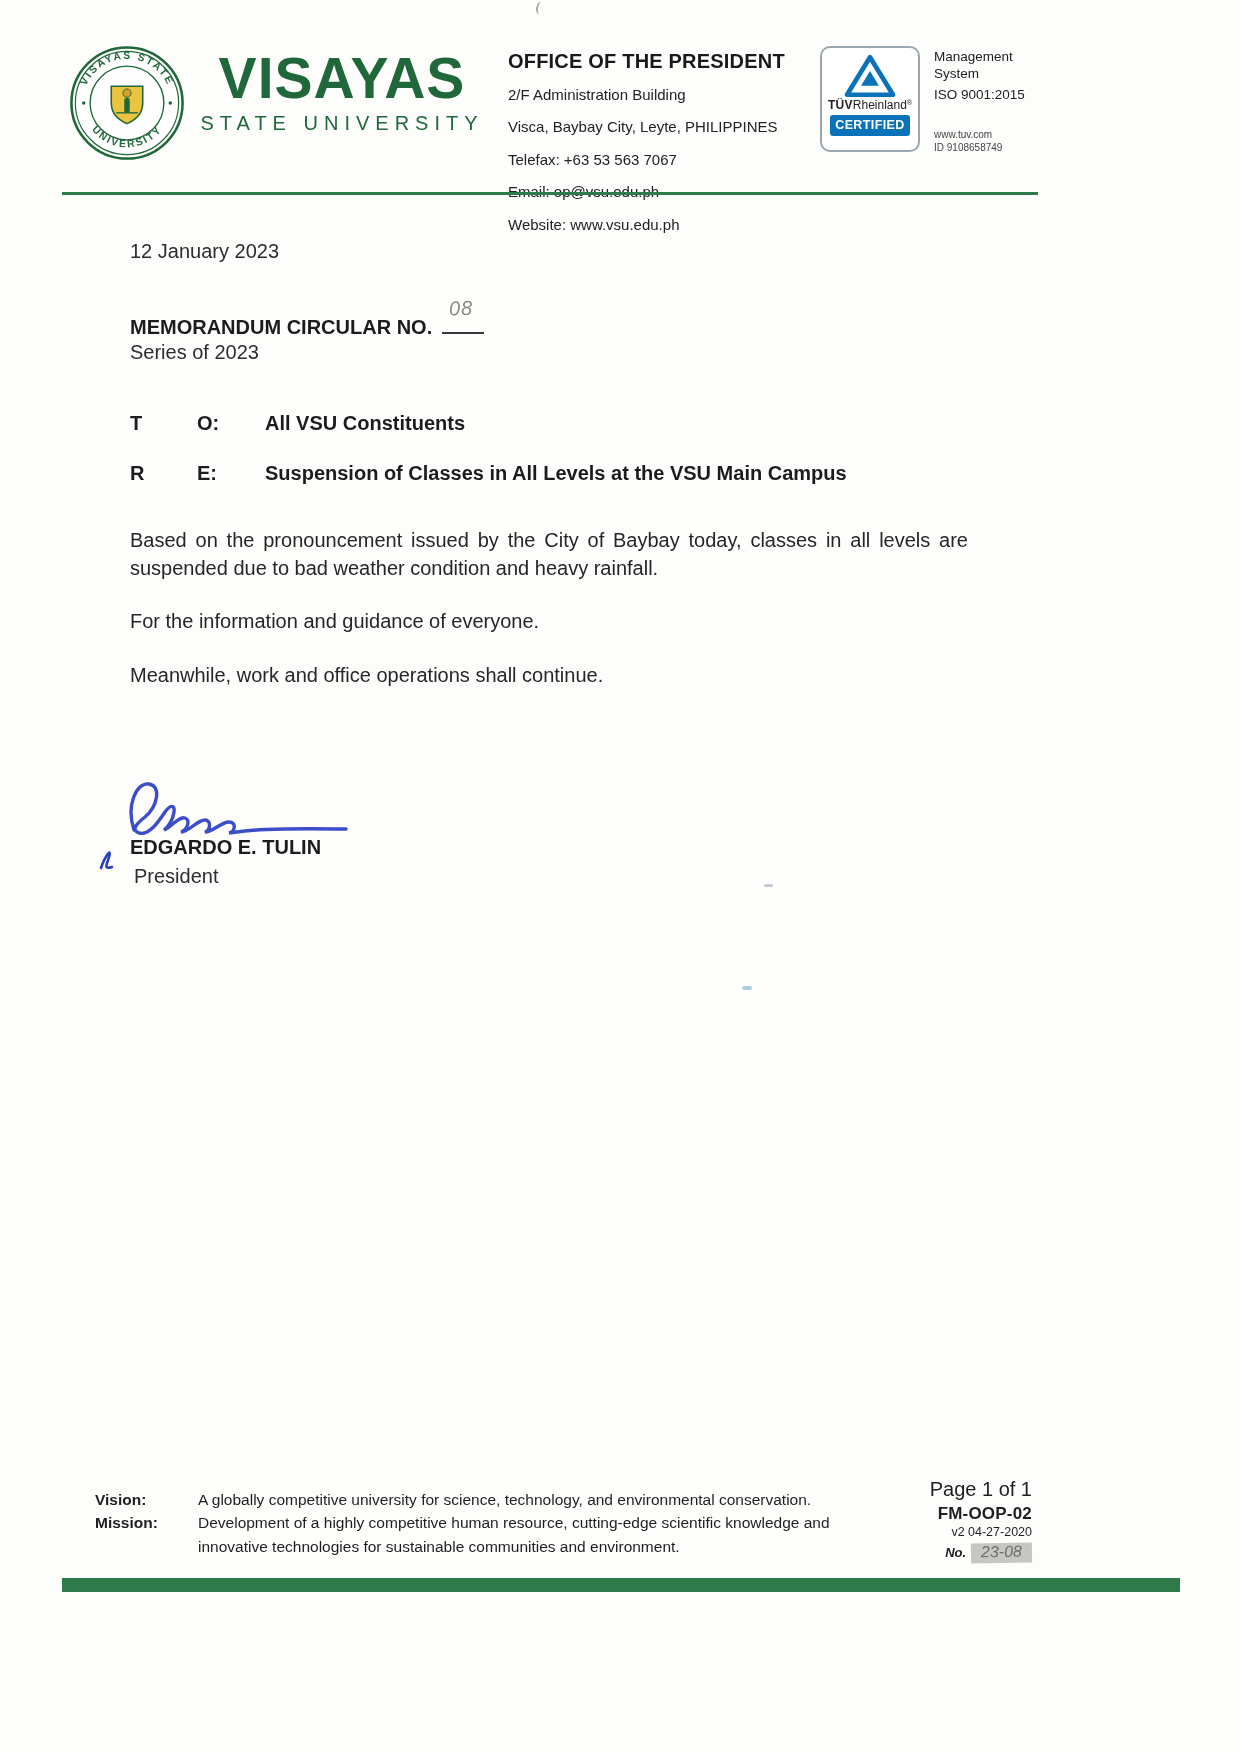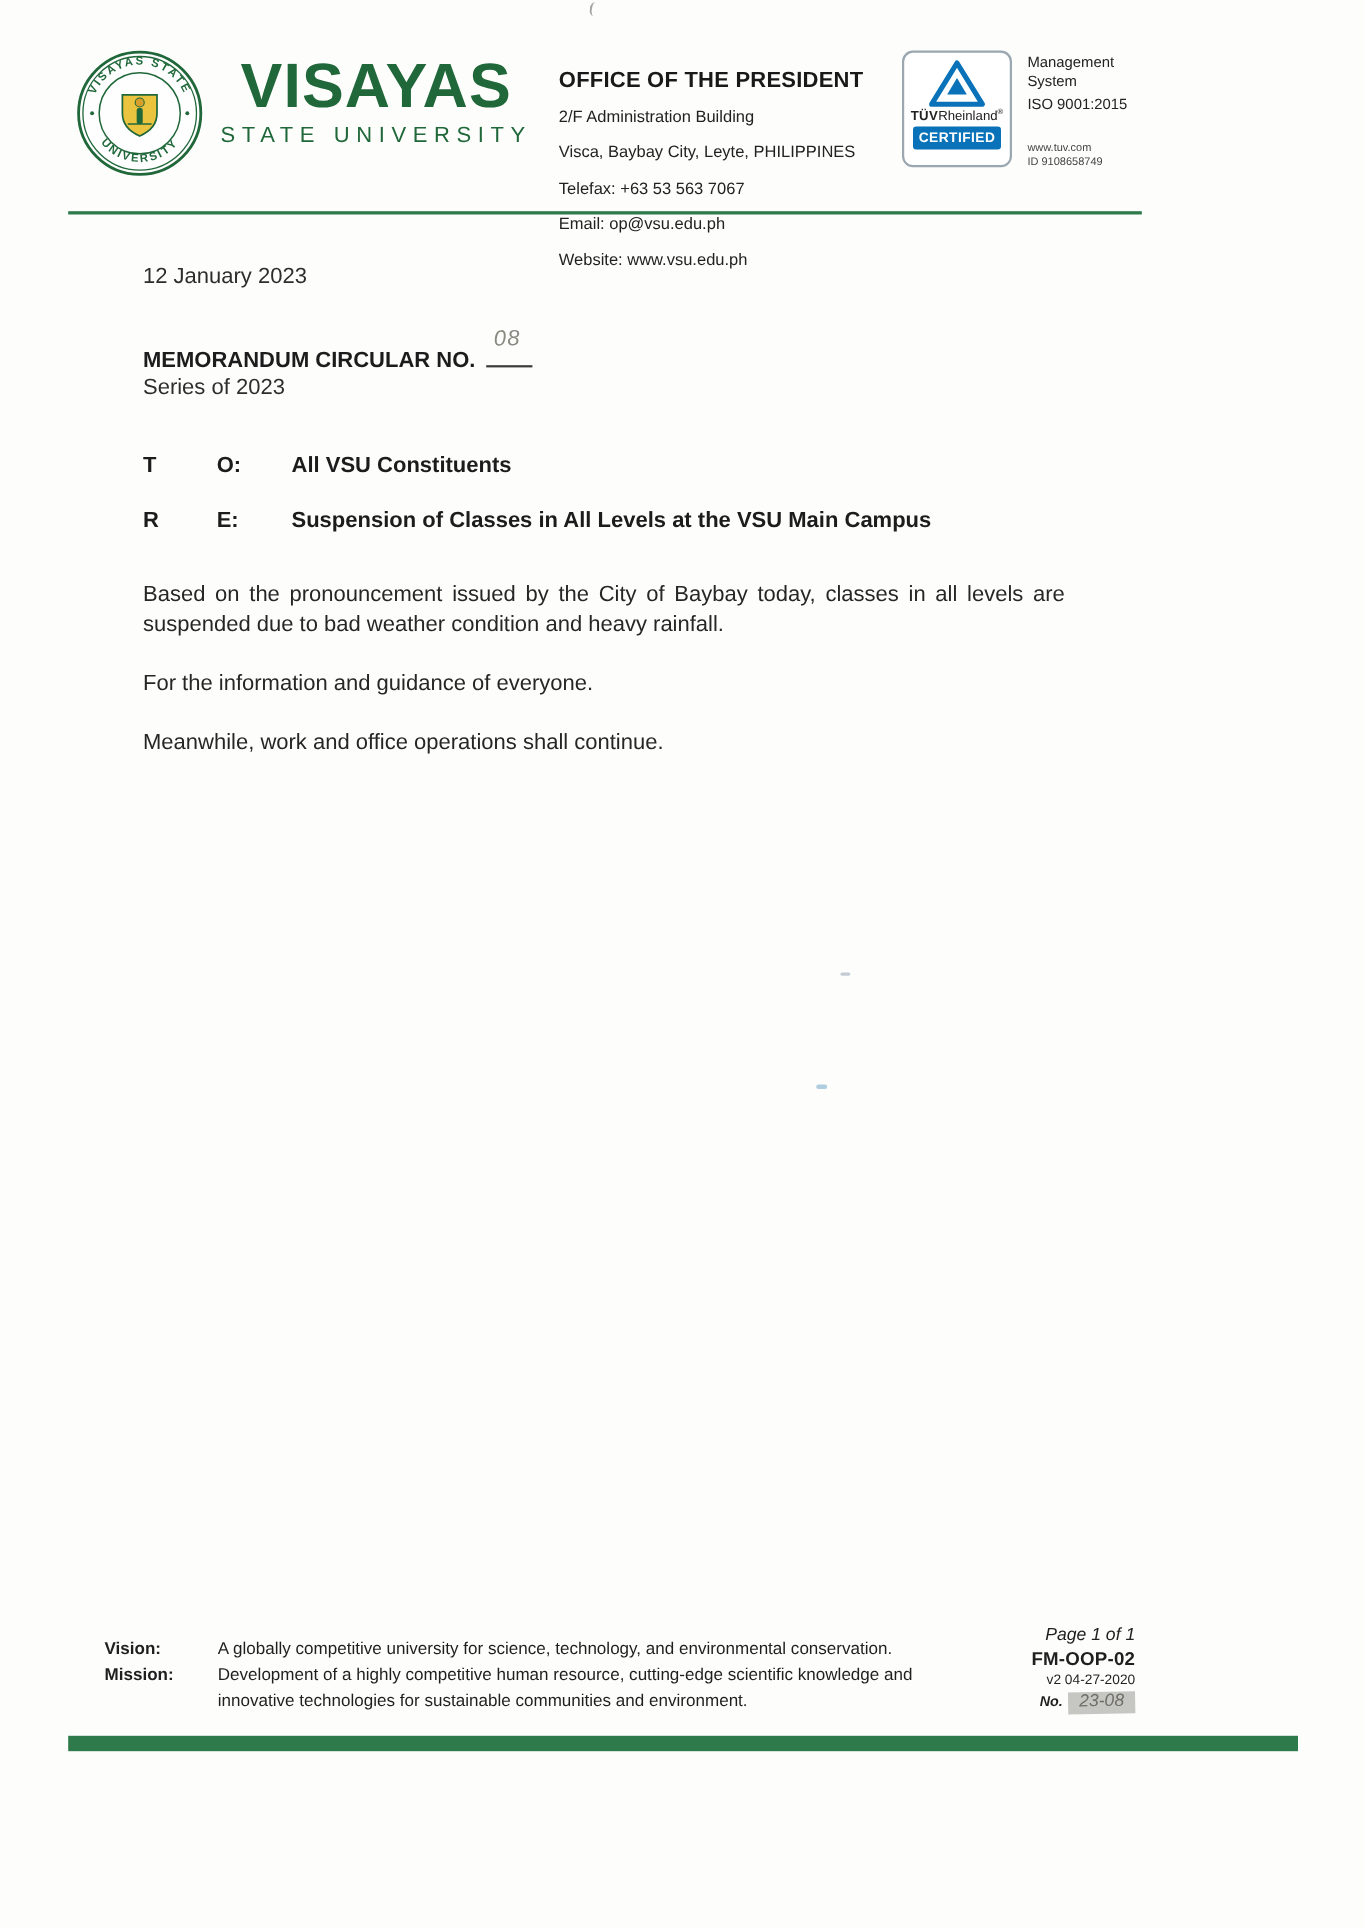--- a/index.html
+++ b/index.html
@@ -9,21 +9,21 @@
     font-family:"Liberation Sans", sans-serif; color:#2d2d2d;
   }
 
   
   .seal { position:absolute; left:68px; top:44px; width:118px; height:118px; }
 
   .brand { position:absolute; left:194px; top:50px; width:296px; text-align:center; color:#20683a; }
   .brand-name { font-size:57px; font-weight:bold; letter-spacing:1px; line-height:1; }
   .brand-sub  { font-size:20px; letter-spacing:6px; margin-top:5px; }
 
-  .office { position:absolute; left:508px; top:62px; }
+  .office { position:absolute; left:508px; top:50px; }
   .office-title { font-size:20px; font-weight:bold; color:#191919; margin-bottom:4px; letter-spacing:.2px; }
   .office-line  { font-size:15px; line-height:1.36; color:#222;margin-top:12px; }
 
   .cert { position:absolute; left:820px; top:46px; display:flex; }
   .badge {
     width:100px; height:106px; border:2px solid #9aa7b0; border-radius:10px;
     background:#fff; display:flex; flex-direction:column; align-items:center;
     padding-top:5px; box-sizing:border-box;
   }
   .tuv-tri { width:56px; height:46px; }
@@ -79,21 +79,21 @@
   .speck-1 { left:764px; top:884px; width:9px; height:3px; }
   .speck-2 { left:742px; top:986px; width:10px; height:4px; background:#6fa9c9; }
 
   
   .ftr-vm { position:absolute; left:95px; top:1488px;
     display:grid; grid-template-columns:103px 644px;
     font-size:15.5px; line-height:1.5; color:#1f1f1f; }
   .vm-label { font-weight:bold; }
 
   .ftr-meta { position:absolute; right:208px; top:1478px; width:230px; text-align:right; color:#1f1f1f; }
-  .meta-page { font-style:italic; font-size:16px; }
+  .meta-page { font-size:20px; }
   .meta-code { font-weight:bold; font-size:17px; margin-top:3px; letter-spacing:.2px; }
   .meta-ver  { font-size:12.5px; margin-top:1px; }
   .meta-no   { margin-top:4px; font-size:13px; }
   .meta-no .no-label { font-weight:bold; font-style:italic; margin-right:5px; }
   .meta-no .no-value { display:inline-block; background:#c6c6c2; color:#6e6e66;
     font-style:italic; font-size:16px; padding:0 10px 2px; transform:rotate(-1deg); }
 
   .bottom-bar { position:absolute; left:62px; top:1578px; width:1118px; height:14px; background:#2f7a4a; }
 </style>
 </head>
@@ -176,20 +176,30 @@
     <span>E:</span>
     <span>Suspension of Classes in All Levels at the VSU Main Campus</span>
   </div>
 
   <div class="paras">
     <p class="j">Based on the pronouncement issued by the City of Baybay today, classes in all levels are suspended due to bad weather condition and heavy rainfall.</p>
     <p>For the information and guidance of everyone.</p>
     <p>Meanwhile, work and office operations shall continue.</p>
   </div>
 
+  <div class="sig">
+    <svg class="sig-ink" viewBox="0 0 232 78" aria-hidden="true">
+      <path d="M16,58 C8,34 18,10 31,12 C44,14 39,35 27,45 C18,52 13,58 21,61 C31,64 41,49 47,40 C52,33 57,32 56,40 C55,48 50,55 46,58 C52,56 61,44 67,46 C73,48 69,58 63,60 C71,60 79,48 87,48 C93,48 93,58 87,60 C95,60 103,50 111,50 C119,50 117,60 111,61 C131,58 149,56 228,57" fill="none" stroke="#2a3ec2" stroke-width="3.4" stroke-linecap="round" opacity="0.92"></path>
+    </svg>
+    <svg class="sig-tick" viewBox="0 0 24 32" aria-hidden="true">
+      <path d="M5,26 C9,14 16,5 13,15 C11,22 7,28 16,25" fill="none" stroke="#2a3ec2" stroke-width="2.6" stroke-linecap="round"></path>
+    </svg>
+    <div class="sig-name">EDGARDO E. TULIN</div>
+    <div class="sig-title">President</div>
+  </div>
 
   <span class="artifact-paren"></span>
   <span class="speck speck-1"></span>
   <span class="speck speck-2"></span>
 
   <div class="ftr-vm">
     <div class="vm-label">Vision:</div>
     <div class="vm-text">A globally competitive university for science, technology, and environmental conservation.</div>
     <div class="vm-label">Mission:</div>
     <div class="vm-text">Development of a highly competitive human resource, cutting-edge scientific knowledge and innovative technologies for sustainable communities and environment.</div>

